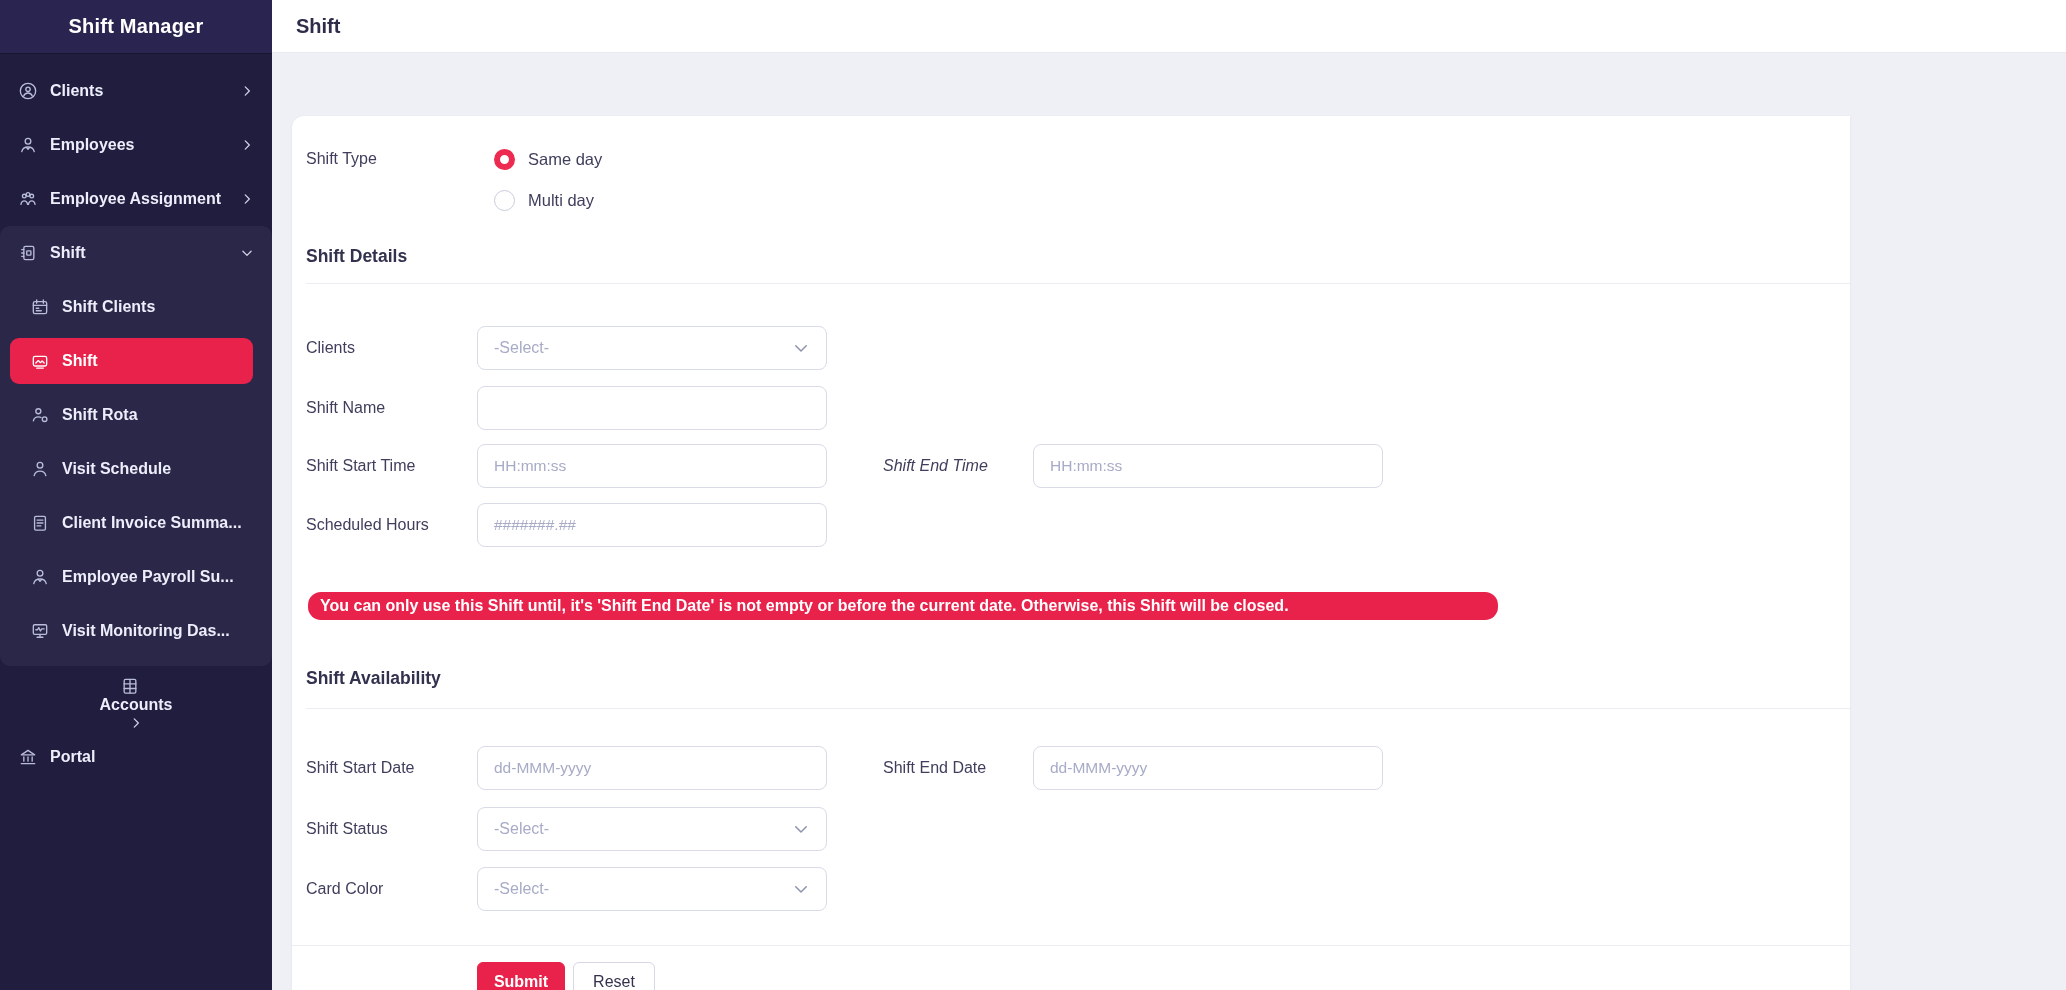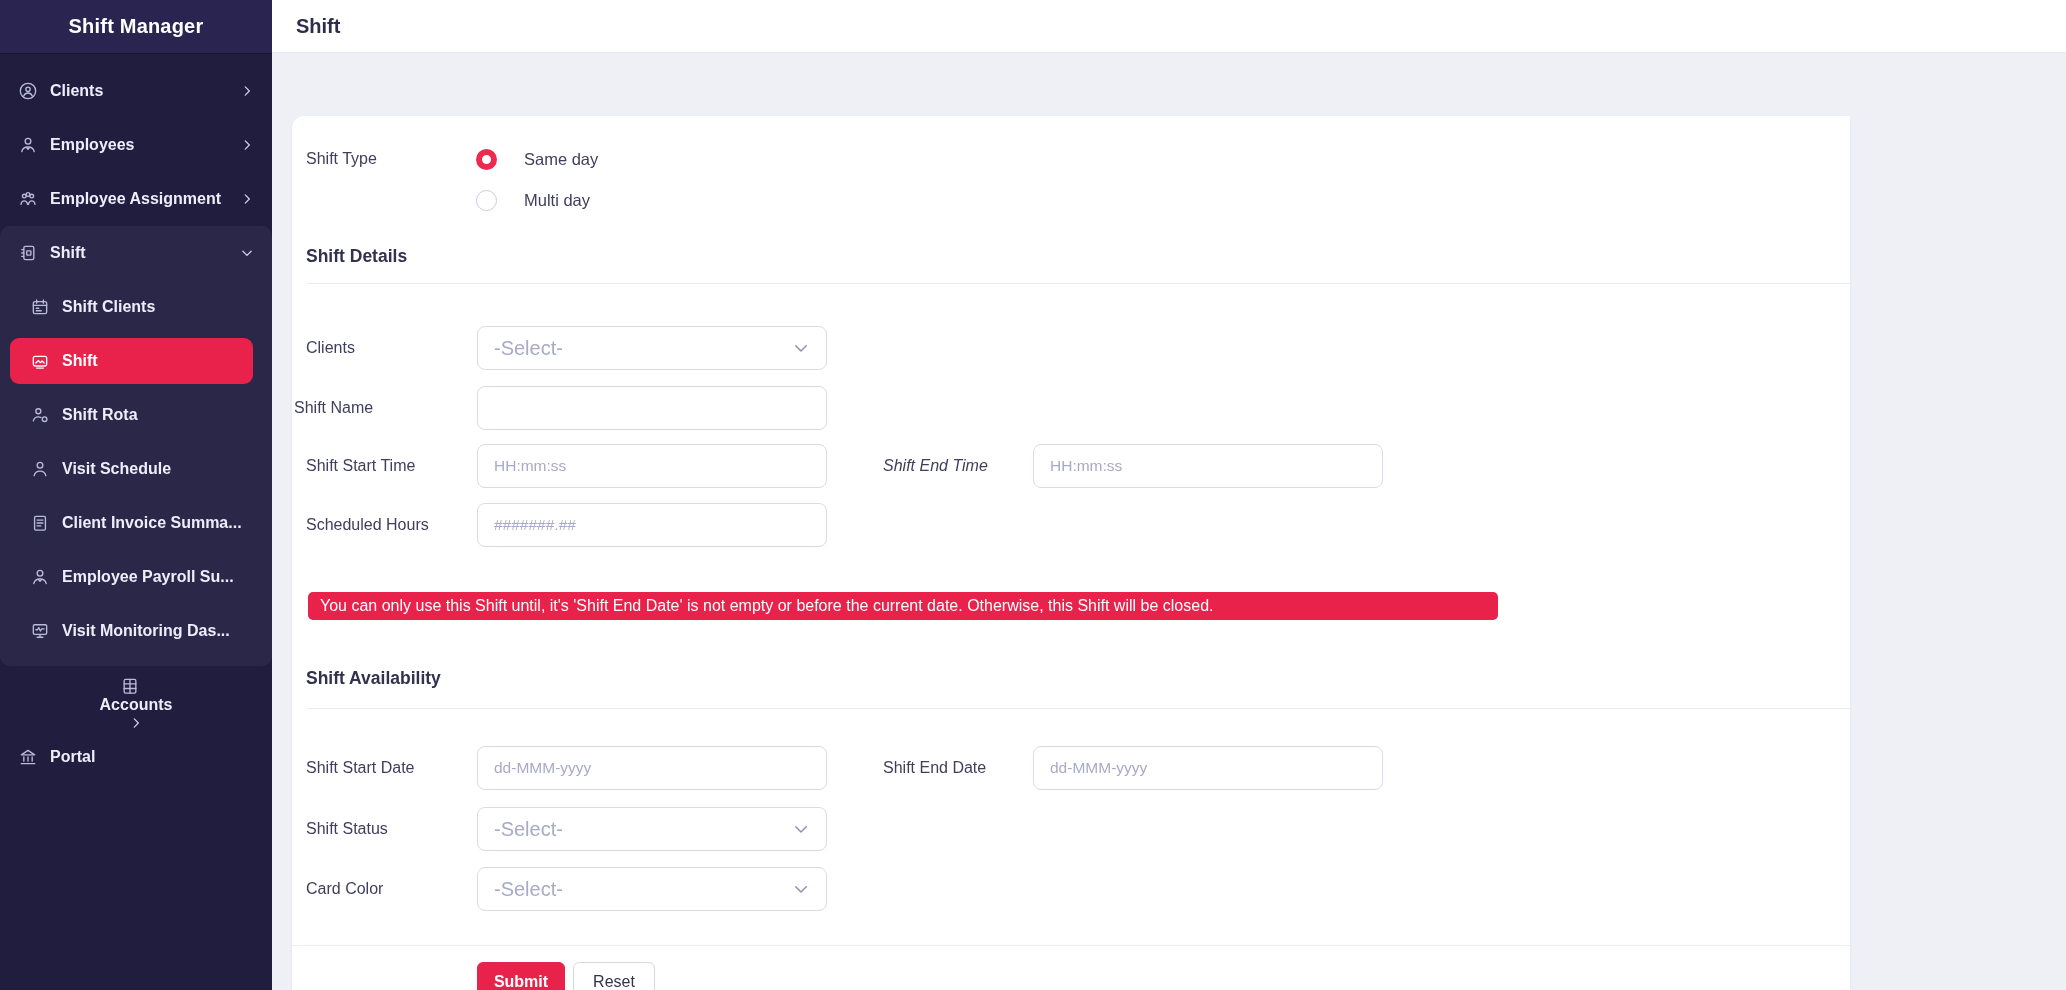--- a/index.html
+++ b/index.html
@@ -40,33 +40,33 @@
   .lbl { position:absolute; font-size:16px; color:#3f3e5c; white-space:nowrap; }
   .sec-h { position:absolute; left:14px; font-size:17.5px; font-weight:700; color:#32314e; }
   .divider { position:absolute; left:14px; right:0; height:1px; background:#ececf3; }
   .tinput, .tselect {
     position:absolute; width:350px; height:44px; background:#fff;
     border:1px solid #d9dbe7; border-radius:8px; font-family:inherit;
     font-size:15.5px; color:#3f3e5c; padding:0 16px; outline:none;
   }
   .tinput::placeholder { color:#a7abc6; opacity:1; }
   .tselect { display:flex; align-items:center; cursor:pointer; }
-  .tselect .sel-text { color:#a7abc6; font-size:20px; flex:1; }
+  .tselect .sel-text { color:#a7abc6; font-size:16px; flex:1; }
   .tselect .sel-chev { width:18px; height:18px; }
   .tselect .sel-chev svg { width:18px; height:18px; stroke:#8d92ad; fill:none; stroke-width:2; stroke-linecap:round; stroke-linejoin:round; }
   .col2 { left:741px !important; }
   
-  .radio-row { position:absolute; left:184px; display:flex; align-items:center; gap:27px; cursor:pointer; }
+  .radio-row { position:absolute; left:202px; display:flex; align-items:center; gap:13px; cursor:pointer; }
   .radio { width:21px; height:21px; border-radius:50%; background:#fff; }
   .radio.on { border:6px solid #ed2b51; }
   .radio.off { border:1.5px solid #c9ccda; }
   .radio-lbl { font-size:16.5px; color:#3f3e5c; }
   
   .warn { position:absolute; left:16px; top:476px; width:1190px; height:28px; background:#e8224b;
-          border-radius:5px; color:#ffffff; font-size:16px; font-weight:400; line-height:28px;
+          border-radius:13px; color:#ffffff; font-size:16px; font-weight:700; line-height:28px;
           padding:0 12px; white-space:nowrap; overflow:hidden; }
   
   .btn { position:absolute; top:846px; height:39px; border-radius:6px; font-family:inherit;
          font-size:16px; cursor:pointer; }
   .btn-submit { left:185px; width:88px; background:#e8224b; border:1px solid #e8224b; color:#fff; font-weight:600; }
   .btn-reset  { left:281px; width:82px; background:#fff; border:1px solid #d6d8e4; color:#33324e; }
 </style>
 </head>
 <body>
 
@@ -270,21 +270,21 @@
   <div class="divider" style="top:167px;"></div>
 
   <div class="lbl" style="left:14px; top:223px;">Clients</div>
   <div class="tselect" style="left:185px; top:210px;">
     <span class="sel-text">-Select-</span>
     <span class="sel-chev"><svg viewBox="0 0 24 24">
           <polyline points="5 9 12 16 19 9"></polyline>
         </svg></span>
   </div>
 
-  <div class="lbl" style="left:2px; top:283px;">Shift Name</div>
+  <div class="lbl" style="left:14px; top:283px;">Shift Name</div>
   <input class="tinput" style="left: 185px; top: 270px;" value="">
 
   <div class="lbl" style="left:14px; top:341px;">Shift Start Time</div>
   <input class="tinput" style="left: 185px; top: 328px;" placeholder="HH:mm:ss">
   <div class="lbl" style="left:591px; top:341px;font-style:italic;">Shift End Time</div>
   <input class="tinput col2" style="top: 328px;" placeholder="HH:mm:ss">
 
   <div class="lbl" style="left:14px; top:400px;">Scheduled Hours</div>
   <input class="tinput" style="left: 185px; top: 387px;" placeholder="#######.##">
 

